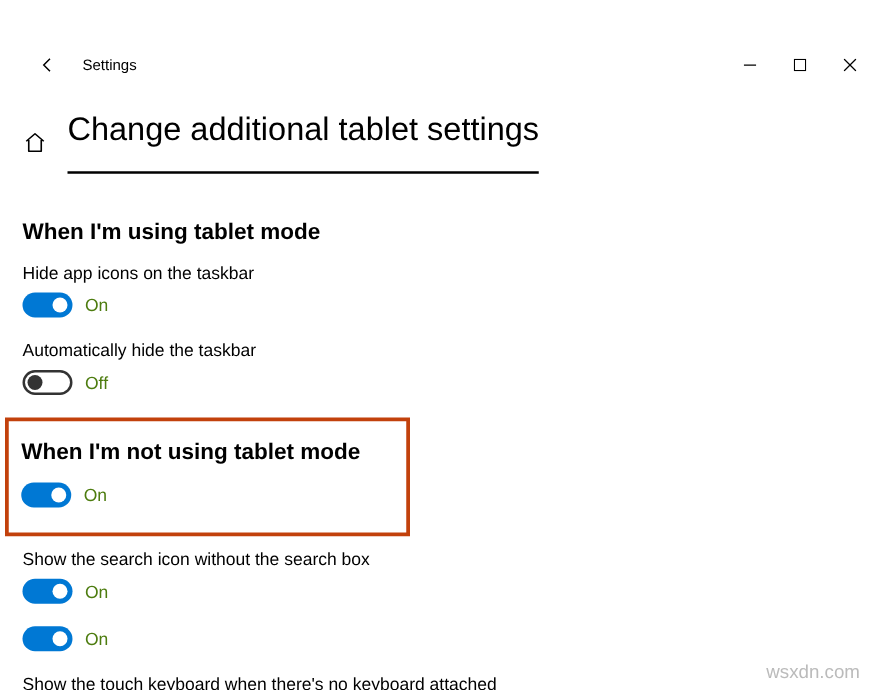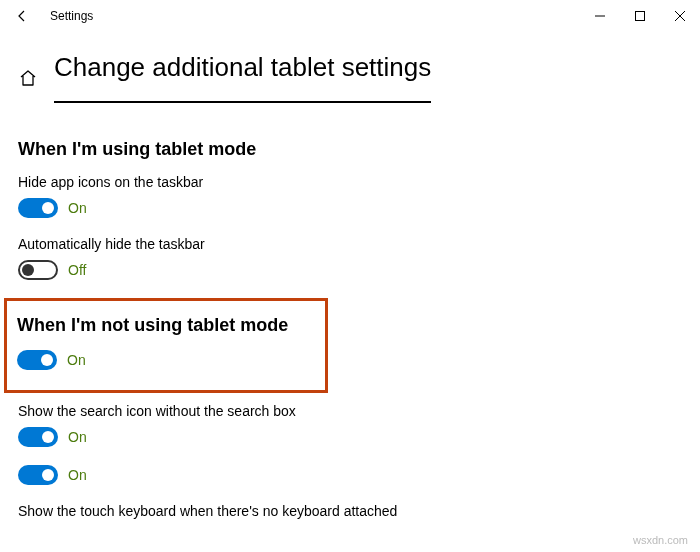--- a/index.html
+++ b/index.html
@@ -1,17 +1,17 @@
 <!DOCTYPE html>
 <html><head>
   <meta charset="utf-8">
   <style>
     * { margin: 0; padding: 0; box-sizing: border-box; font-family: "Segoe UI", Arial, sans-serif; }
     body { width: 700px; height: 552px; background: #fff; position: relative; overflow: hidden; }
-    .titlebar { display: flex; align-items: center; height: 32px; padding: 0 0 0 8px; }
+    .titlebar { display: flex; align-items: center; height: 32px; padding: 0 0 0 24px; margin-top: 36px; }
     .titlebar .back { width: 28px; height: 28px; display: flex; align-items: center; justify-content: center; cursor: pointer; }
     .titlebar .title { font-size: 12px; color: #000; margin-left: 14px; }
     .winbtns { margin-left: auto; display: flex; }
     .winbtn { width: 40px; height: 32px; display: flex; align-items: center; justify-content: center; cursor: pointer; }
     .header { display: flex; align-items: center; padding: 20px 18px 8px 18px; gap: 16px; }
     .home-icon { width: 20px; height: 20px; display: flex; align-items: center; justify-content: center; cursor: pointer; }
     .page-title { font-size: 26px; font-weight: 400; color: #000; border-bottom: 2px solid #000; padding-bottom: 18px; display: inline-block; }
     .page-title-wrap { position: relative; }
     .content { padding: 28px 18px 0 18px; }
     .section-heading { font-size: 18px; font-weight: 600; color: #000; margin-bottom: 14px; }
@@ -19,21 +19,21 @@
     .toggle-row { display: flex; align-items: center; gap: 10px; margin-bottom: 18px; }
     .toggle { width: 40px; height: 20px; border-radius: 10px; position: relative; cursor: pointer; flex-shrink: 0; }
     .toggle.on { background: #0078d4; }
     .toggle.off { background: #fff; border: 2px solid #333; }
     .knob { position: absolute; width: 12px; height: 12px; border-radius: 50%; top: 50%; transform: translateY(-50%); }
     .toggle.on .knob { background: #fff; right: 4px; }
     .toggle.off .knob { background: #333; left: 2px; }
     .toggle-state { font-size: 14px; color: #4d7c0f; }
     .highlight-box { border: 3px solid #c2410c; padding: 14px 10px 2px 10px; margin: 0 -14px 10px -14px; width: 298px; box-sizing: content-box; }
     .highlight-box .section-heading { margin-bottom: 14px; }
-    .watermark { position: absolute; bottom: 6px; right: 12px; font-size: 11px; color: #bbb; }
+    .watermark { position: absolute; bottom: 6px; right: 12px; font-size: 15px; color: #bbb; }
   </style>
 </head>
 <body>
 
 <div class="titlebar">
   <div class="back">
     <svg width="14" height="14" viewBox="0 0 14 14">
         <path d="M9 2 L4 7 L9 12" stroke="#000" stroke-width="1.2" fill="none"></path>
       </svg>
   </div>

